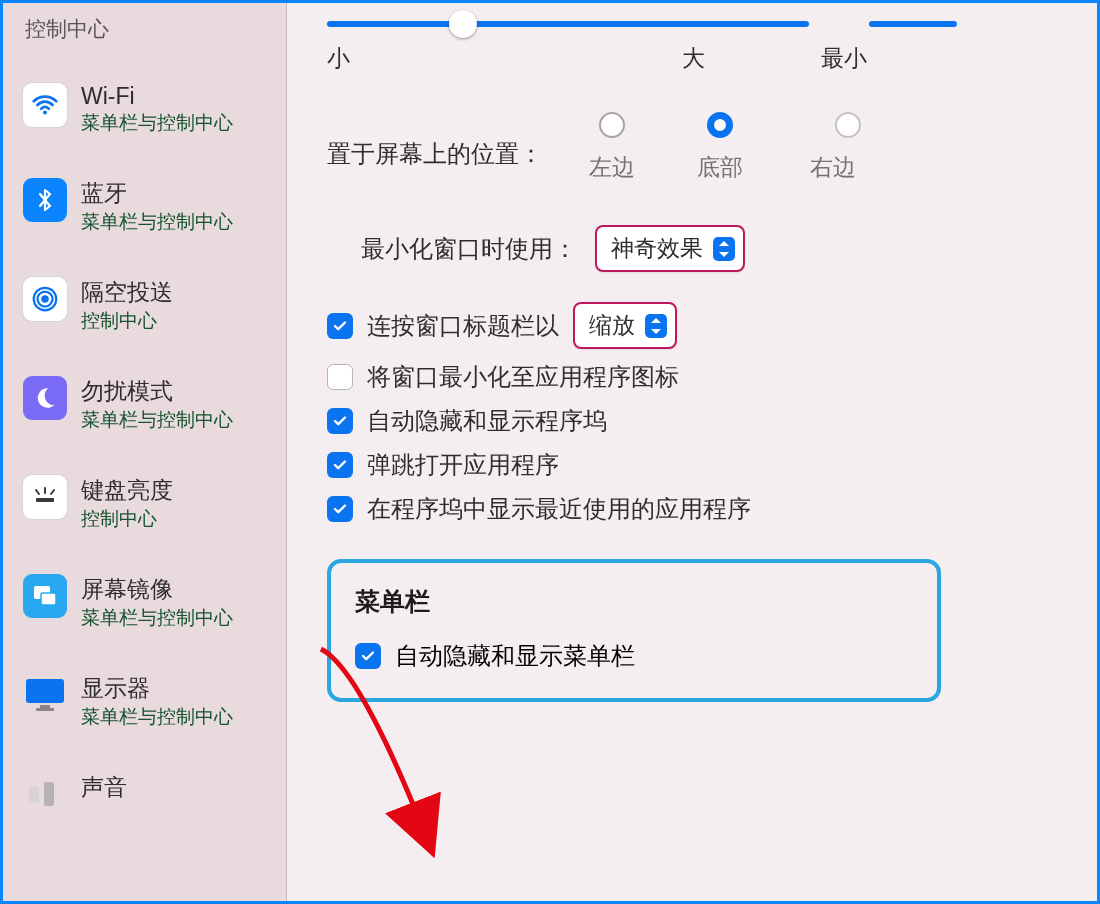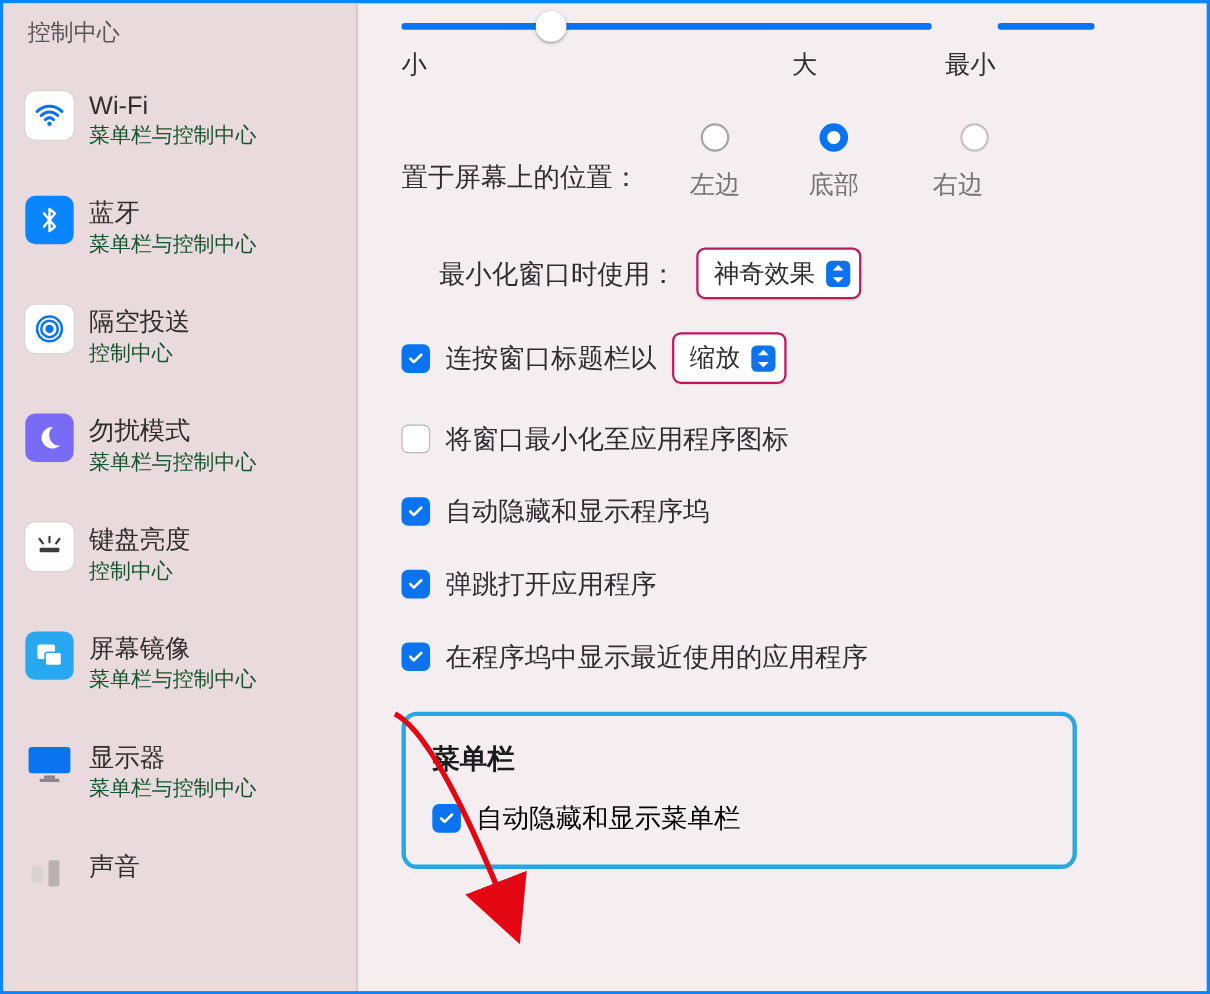--- a/index.html
+++ b/index.html
@@ -1,18 +1,18 @@
 <!DOCTYPE html>
 <html><head>
 <meta charset="utf-8">
 <style>
 * { margin: 0; padding: 0; box-sizing: border-box; font-family: -apple-system, "PingFang SC", "Helvetica Neue", sans-serif; }
 body { width: 1100px; height: 904px; background: #f5eef0; border: 3px solid #0a84ff; overflow: hidden; display: flex; }
 
-.sidebar { width: 322px; height: 100%; background: #e8dadd; border-right: 1px solid #c9b8bc; padding: 12px 0 0 20px; overflow: hidden; }
+.sidebar { width: 284px; height: 100%; background: #e8dadd; border-right: 1px solid #c9b8bc; padding: 12px 0 0 20px; overflow: hidden; }
 .sidebar-title { font-size: 21px; color: #595659; margin-bottom: 18px; padding-left: 2px; }
 .sidebar-item { display: flex; align-items: flex-start; gap: 14px; padding: 22px 0 20px 0; }
 .sidebar-item .icon { width: 44px; height: 44px; border-radius: 9px; display: flex; align-items: center; justify-content: center; flex-shrink: 0; }
 .sidebar-item .text { display: flex; flex-direction: column; gap: 0; }
 .sidebar-item .name { font-size: 23px; color: #2f2d2f; }
 .sidebar-item .sub { font-size: 19px; color: #14532d; }
 
 .icon-wifi { background: #fff; box-shadow: 0 0 0 1px #d5d5d5; }
 .icon-bt { background: #0a84ff; }
 .icon-airdrop { background: #fff; box-shadow: 0 0 0 1px #d5d5d5; }
@@ -27,36 +27,36 @@
 .slider-row { display: flex; align-items: center; gap: 40px; padding-top: 18px; }
 .slider-wrap { position: relative; }
 .slider-track { width: 482px; height: 6px; background: #0a74f0; border-radius: 3px; }
 .slider-thumb { position: absolute; top: -11px; left: 122px; width: 28px; height: 28px; border-radius: 50%; background: #fff; box-shadow: 0 1px 3px rgba(0,0,0,.4); }
 .slider2 { width: 88px; height: 6px; background: #0a74f0; border-radius: 3px; margin-left: 20px; }
 .slider-labels { display: flex; font-size: 23px; color: #2f2d2f; padding-top: 16px; }
 .slider-labels span:nth-child(1){ margin-left: 0; }
 .slider-labels span:nth-child(2){ margin-left: 332px; }
 .slider-labels span:nth-child(3){ margin-left: 116px; }
 
-.position-row { display: flex; align-items: center; padding-top: 38px; gap: 24px; }
+.position-row { display: flex; align-items: flex-start; padding-top: 38px; gap: 24px; }
 .position-label { font-size: 24px; color: #2f2d2f; padding-top: 26px; }
 .radio-group { display: flex; gap: 62px; margin-left: 22px; }
 .radio-opt { display: flex; flex-direction: column; align-items: center; gap: 14px; font-size: 23px; color: #737373; }
 .radio-opt .dot { width: 26px; height: 26px; border-radius: 50%; border: 2px solid #a8a2a5; background: #fff; }
 .radio-opt.sel .dot { border: 7px solid #0a74f0; }
 .radio-opt.partial .dot { border: 2px solid #c7c1c4; background: #fff; position: relative; }
 
 .minimize-row { display: flex; align-items: center; gap: 18px; padding-top: 42px; font-size: 24px; color: #2f2d2f; margin-left: 34px; }
 .dropdown { display: inline-flex; align-items: center; gap: 10px; background: #fff; border: 2px solid #be185d; border-radius: 8px; padding: 6px 8px 6px 14px; font-size: 23px; box-shadow: 0 1px 2px rgba(0,0,0,.08); }
 .dropdown .arrows { width: 22px; height: 24px; background: #0a74f0; border-radius: 5px; position: relative; }
 .dropdown .arrows::before, .dropdown .arrows::after { content: ""; position: absolute; left: 50%; transform: translateX(-50%); border-left: 5px solid transparent; border-right: 5px solid transparent; }
 .dropdown .arrows::before { top: 4px; border-bottom: 5px solid #fff; }
 .dropdown .arrows::after { bottom: 4px; border-top: 5px solid #fff; }
 
-.check-list { padding-top: 30px; display: flex; flex-direction: column; gap: 34px; font-size: 24px; color: #2f2d2f; }
+.check-list { padding-top: 30px; display: flex; flex-direction: column; gap: 12px; font-size: 24px; color: #2f2d2f; }
 .check-row { display: flex; align-items: center; gap: 14px; }
 .chk { width: 26px; height: 26px; border-radius: 6px; flex-shrink: 0; display: flex; align-items: center; justify-content: center; }
 .chk.on { background: #0a74f0; }
 .chk.off { background: #fff; border: 1.5px solid #b9b3b6; }
 .chk.on svg { display: block; }
 .check-row .label { display: flex; align-items: center; gap: 14px; }
 .dd-inline { margin-left: 0; }
 
 .highlight-box { margin: 34px 0 0 0; width: 614px; border: 4px solid #2aa6e0; border-radius: 14px; padding: 22px 24px 26px 24px; }
 .highlight-box .hdr { font-size: 25px; font-weight: 600; color: #1d1b1d; margin-bottom: 22px; }

